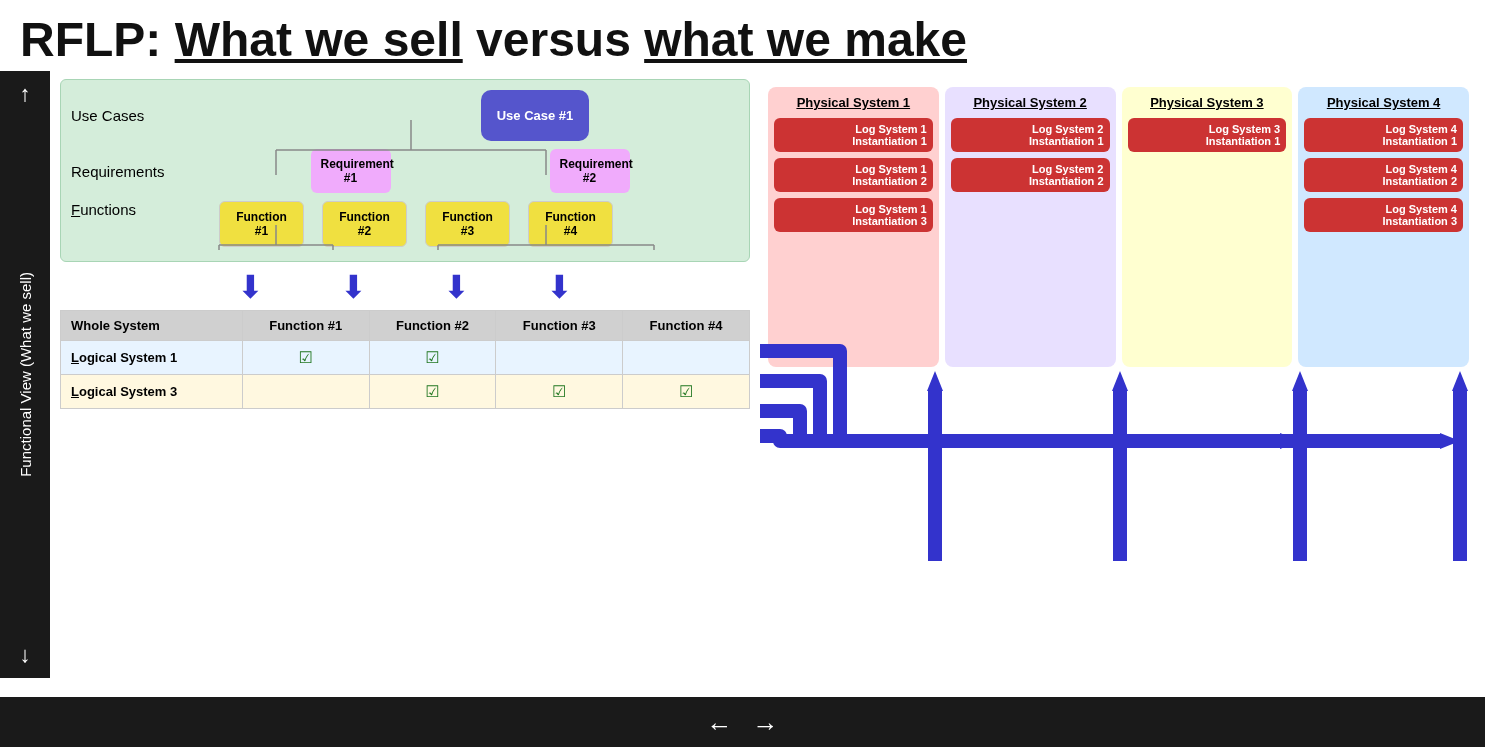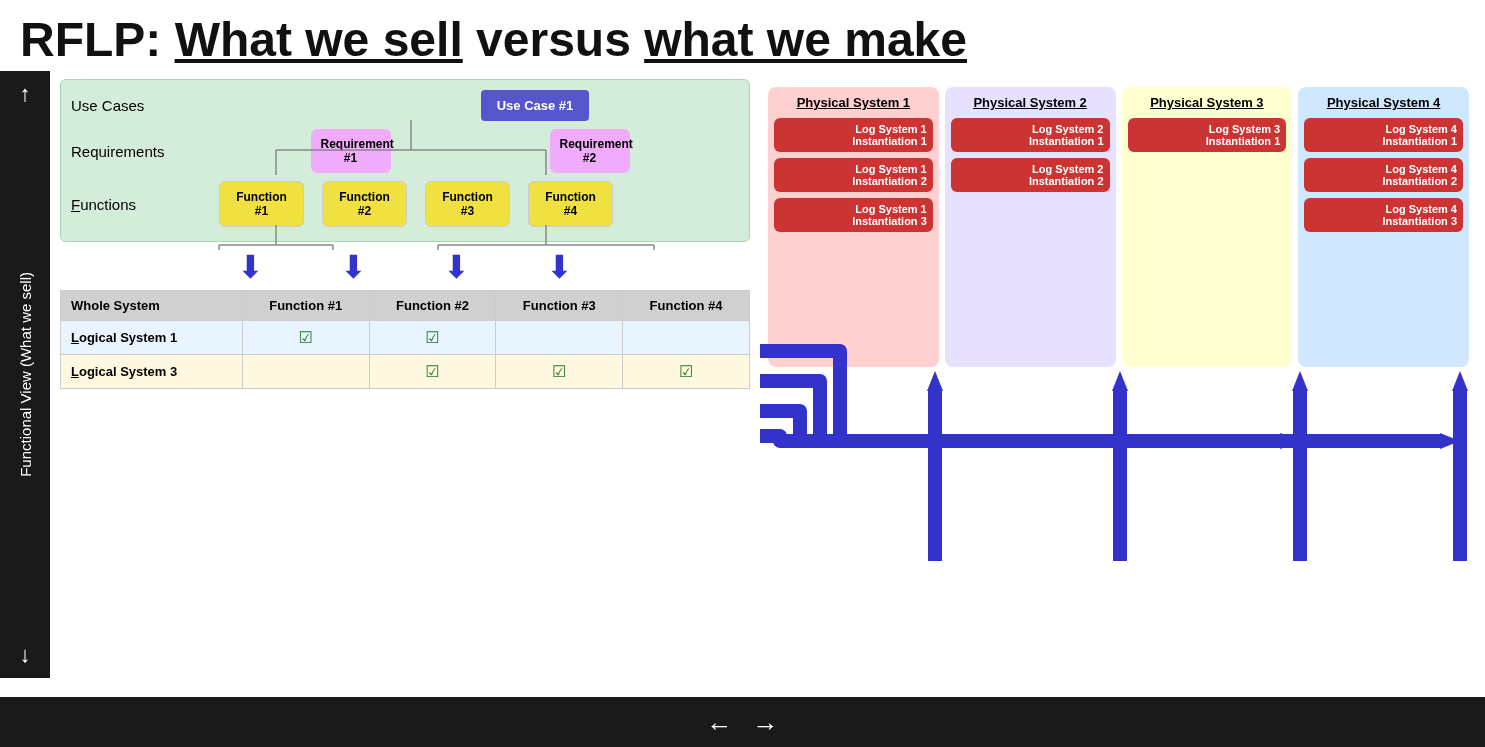--- a/index.html
+++ b/index.html
@@ -72,22 +72,22 @@
     #hierarchy-box {
       background: #d4edda;
       border: 1px solid #a8d5b5;
       border-radius: 6px;
       padding: 10px 10px 14px 10px;
       margin-bottom: 6px;
     }
     #use-case-node {
       background: #5555cc;
       color: white;
-      border-radius: 4px;
-      padding: 8px 16px;
+      border-radius: 10px;
+      padding: 18px 16px;
       font-size: 13px;
       font-weight: 600;
       text-align: center;
       margin-left: 130px;
     }
     .req-node {
       background: #f0abfc;
       border-radius: 6px;
       padding: 8px 10px;
       font-size: 12px;
@@ -283,21 +283,21 @@
         </svg>
 
         <div style="display:flex; align-items:center; margin-bottom:4px; padding-top:4px;">
           <div style="width:130px; font-size:15px; font-weight:500;"><span class="underline-first">R</span>equirements</div>
           <div style="flex:1; display:flex; justify-content:space-around; padding: 0 30px;">
             <div class="req-node">Requirement #1</div>
             <div class="req-node">Requirement #2</div>
           </div>
         </div>
 
-        <div style="display:flex; align-items:center; padding-top:4px;">
+        <div style="display:flex; align-items:flex-start; padding-top:4px;">
           <div style="width:130px; font-size:15px; font-weight:500;"><span style="text-decoration:underline">F</span>unctions</div>
           <div class="func-nodes">
             <div class="func-node">Function #1</div>
             <div class="func-node">Function #2</div>
             <div class="func-node">Function #3</div>
             <div class="func-node">Function #4</div>
           </div>
         </div>
       </div>
     </div>

